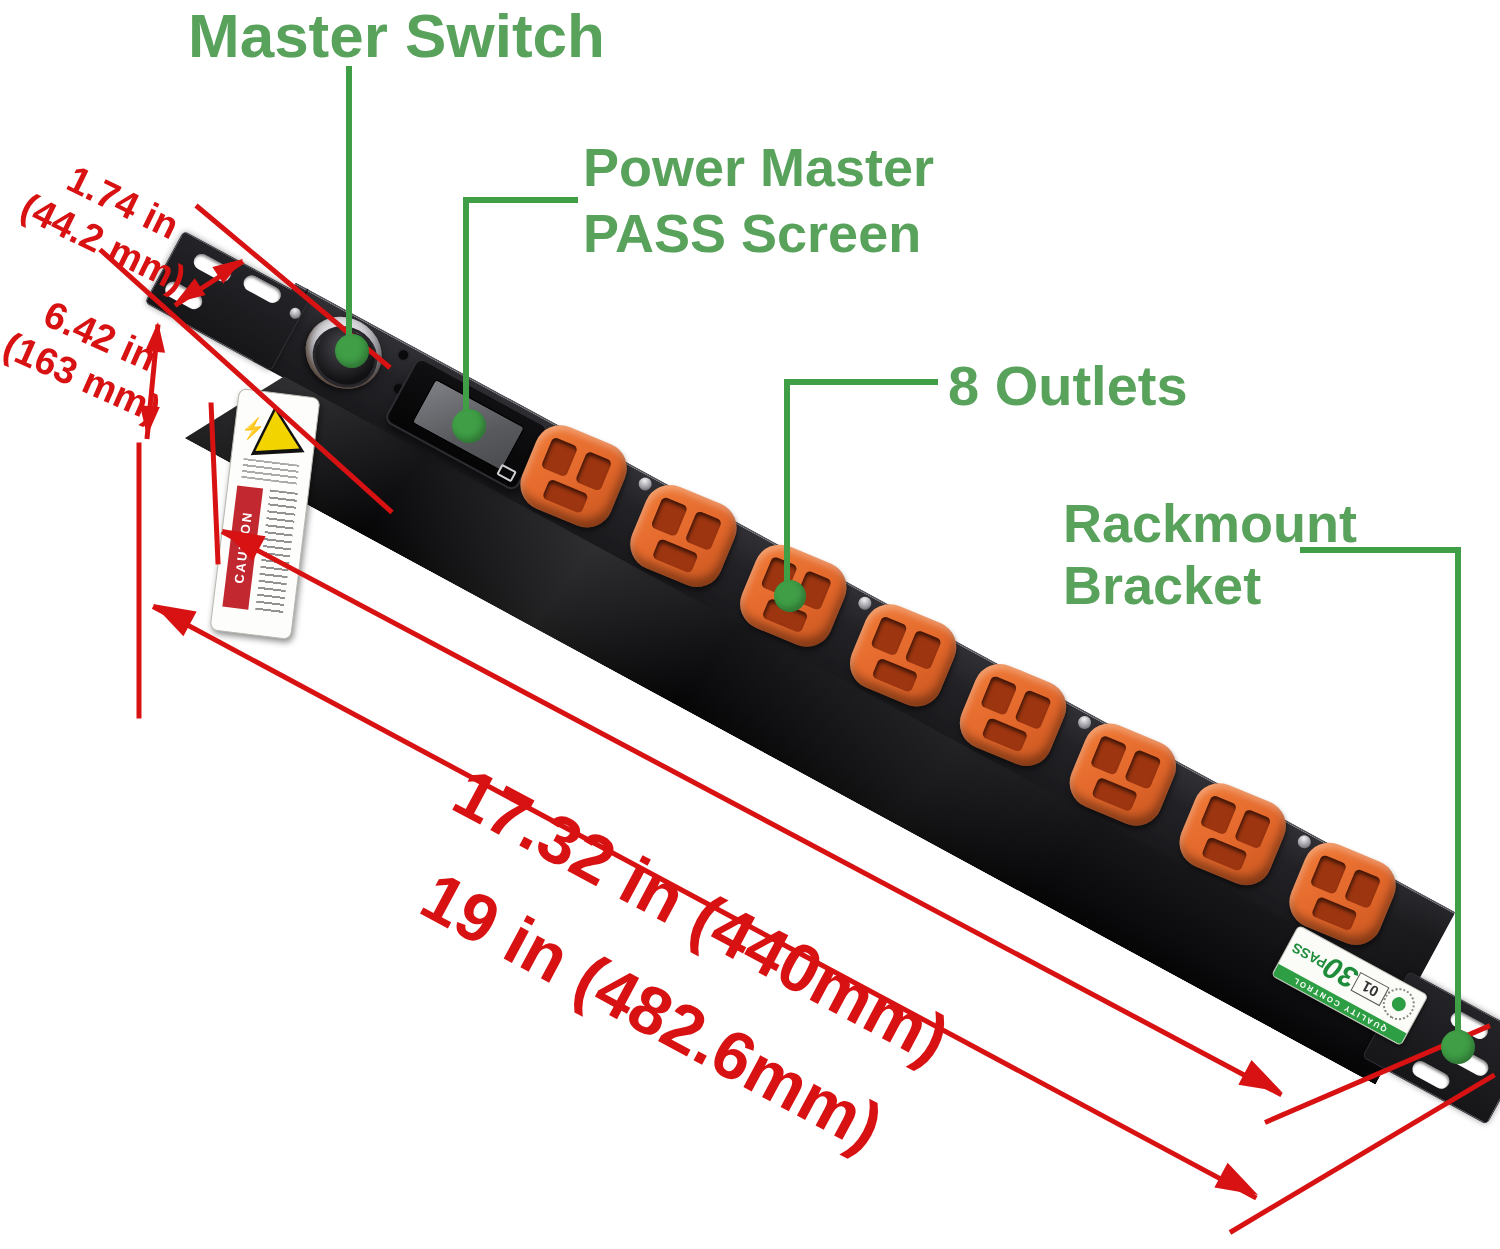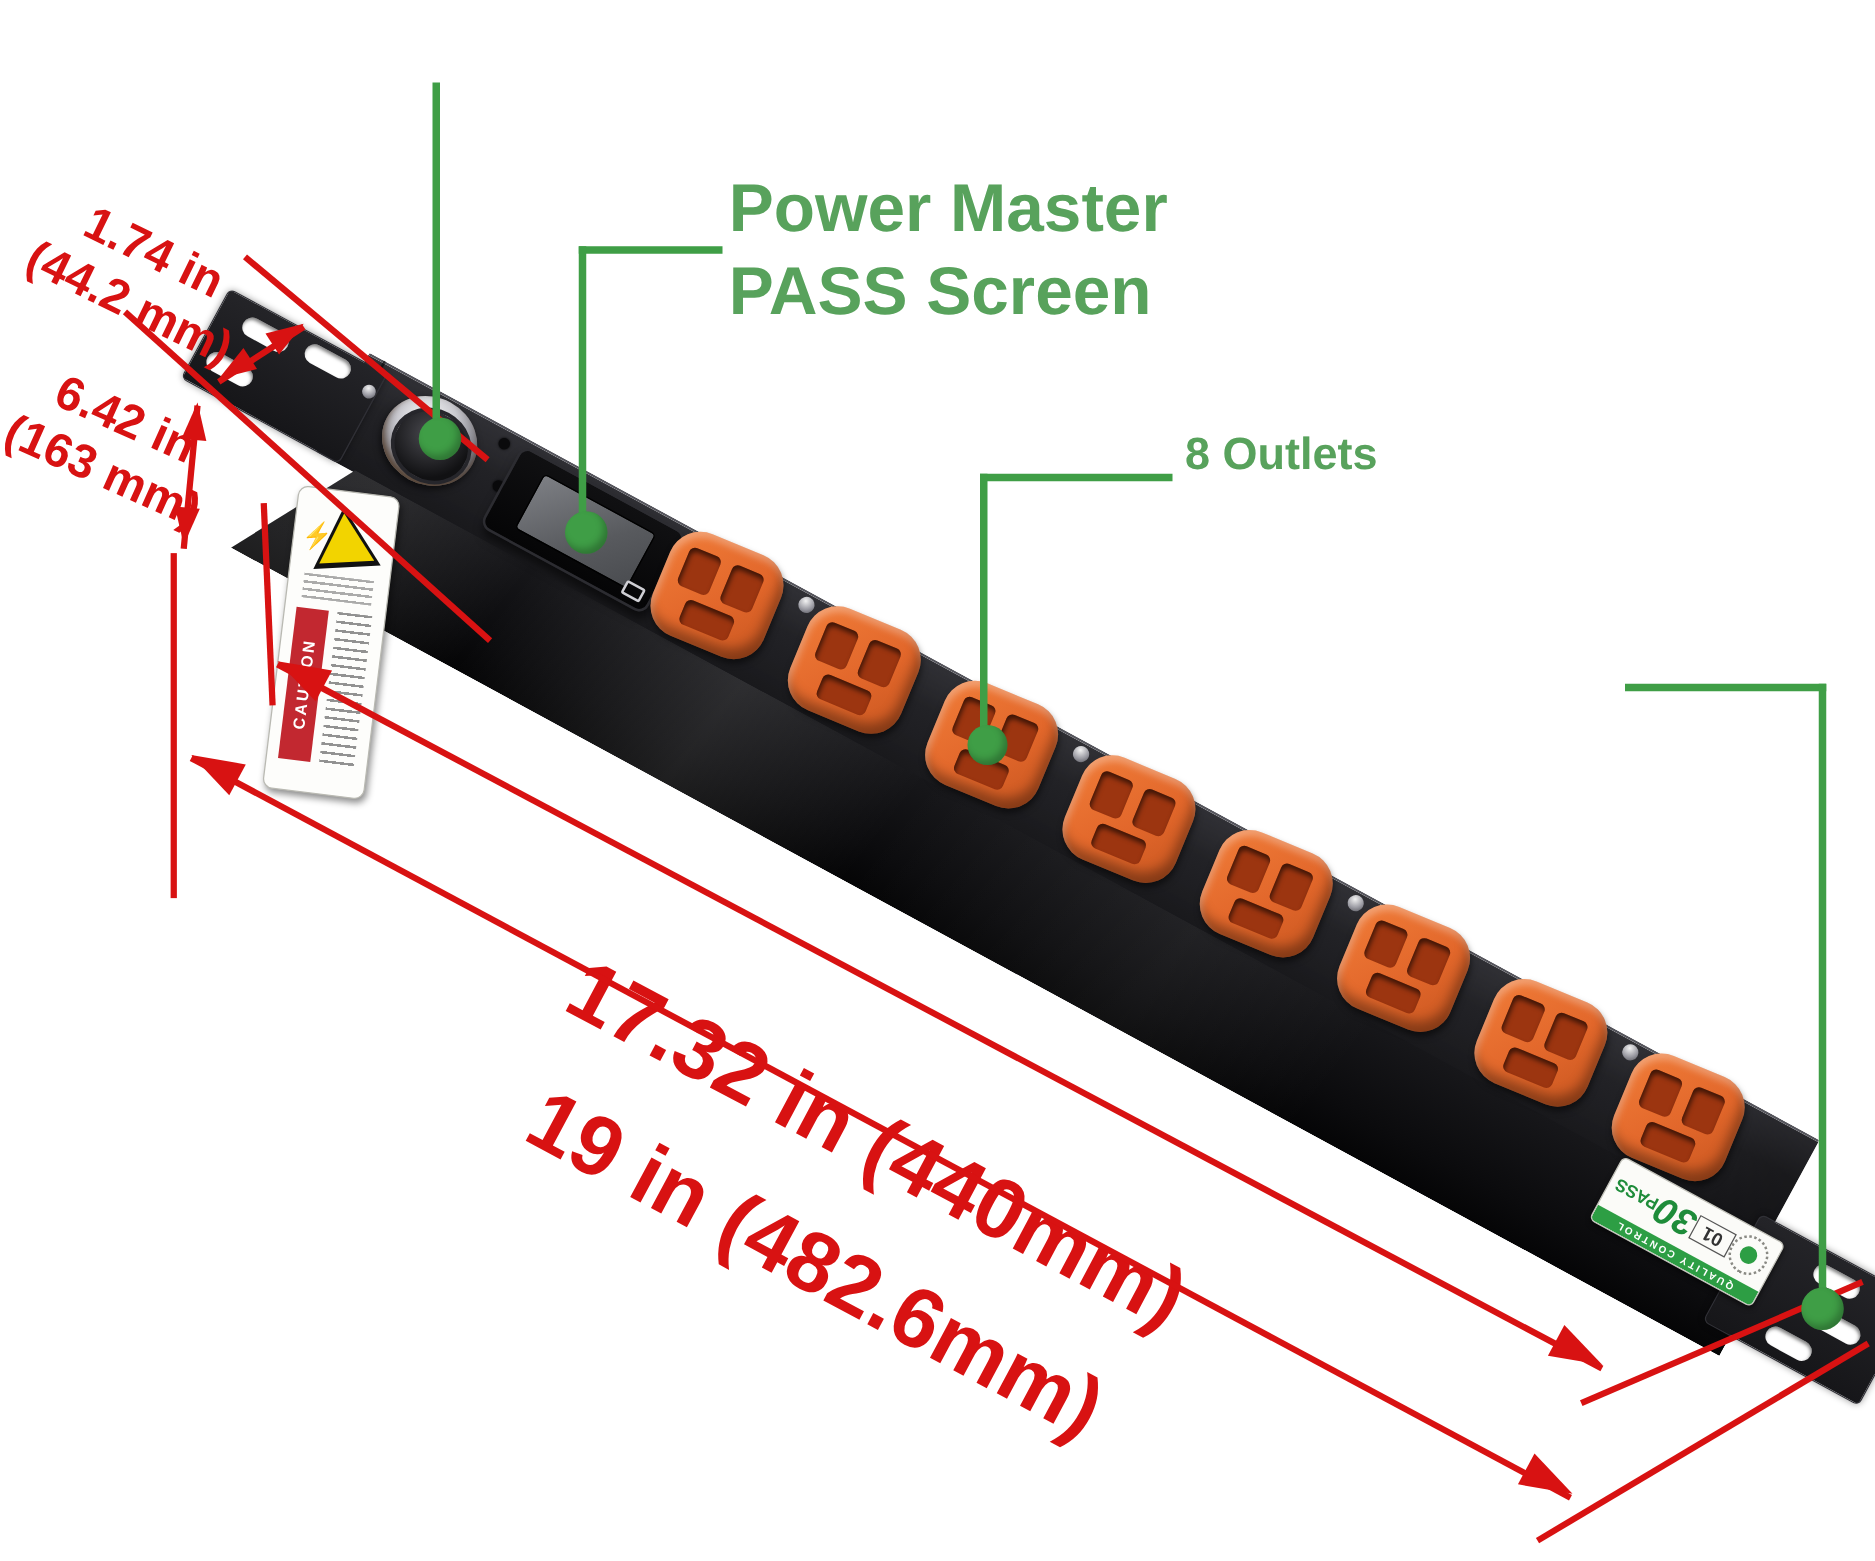--- a/index.html
+++ b/index.html
@@ -234,30 +234,32 @@
 
   <div class="dim-line" style="left:153px;top:604px;width:1252px;transform:rotate(28.2deg);"></div>
   <div class="arrow" style="left:153px;top:604px;transform:rotate(208.2deg);"></div>
   <div class="arrow" style="left:1258px;top:1195px;transform:rotate(28.2deg);"></div>
   <div class="rtext" style="left:446px;top:856px;font-size:68px;transform:rotate(28.2deg);transform-origin:0 0;white-space:nowrap;">19 in (482.6mm)</div>
 
   <div class="dim-line" style="left:1265px;top:1120px;width:245px;transform:rotate(-23.3deg);"></div>
   <div class="dim-line" style="left:1230px;top:1230px;width:308px;transform:rotate(-30.8deg);"></div>
 
 
+  <div class="gtext" style="left:188px;top:0px;font-size:62px;">Master Switch</div>
   <div class="gleader" style="left:346px;top:66px;width:6px;height:274px;"></div>
 
   <div class="gtext" style="left:583px;top:134px;font-size:54px;line-height:66px;"><span>Power Master</span><br><span>PASS Screen</span></div>
   <div class="gleader" style="left:463px;top:197px;width:115px;height:6px;"></div>
   <div class="gleader" style="left:463px;top:197px;width:6px;height:218px;"></div>
 
-  <div class="gtext" style="left:948px;top:342px;font-size:36px;">8 Outlets</div>
+  <div class="gtext" style="left:948px;top:353px;font-size:56px;">8 Outlets</div>
   <div class="gleader" style="left:784px;top:379px;width:154px;height:6px;"></div>
   <div class="gleader" style="left:784px;top:379px;width:6px;height:203px;"></div>
 
+  <div class="gtext" style="left:1063px;top:492px;font-size:54px;line-height:62px;"><span>Rackmount</span><br><span>Bracket</span></div>
   <div class="gleader" style="left:1300px;top:547px;width:161px;height:6px;"></div>
   <div class="gleader" style="left:1455px;top:547px;width:6px;height:485px;"></div>
 
   <div class="gdot" style="left:335px;top:334px;width:34px;height:34px;"></div>
   <div class="gdot" style="left:452px;top:409px;width:34px;height:34px;"></div>
   <div class="gdot" style="left:774px;top:580px;width:32px;height:32px;"></div>
   <div class="gdot" style="left:1441px;top:1030px;width:34px;height:34px;"></div>
 
 </div>
 

